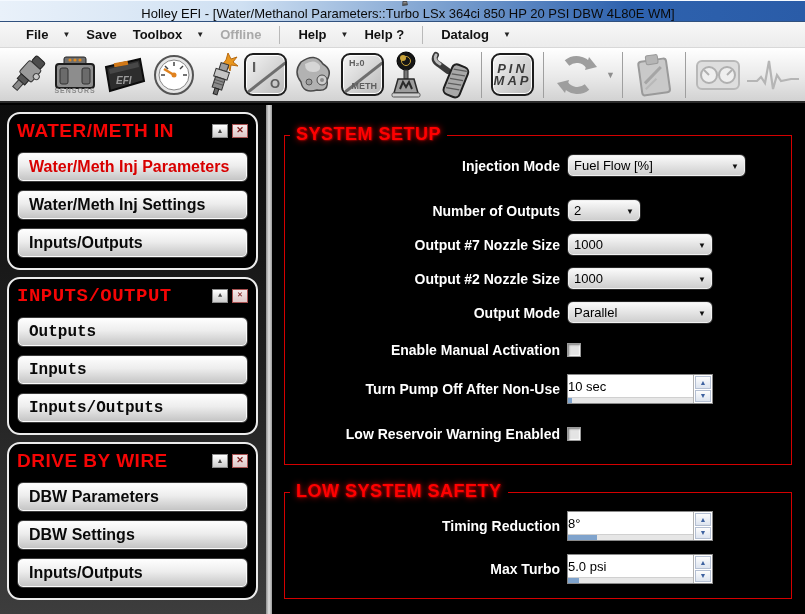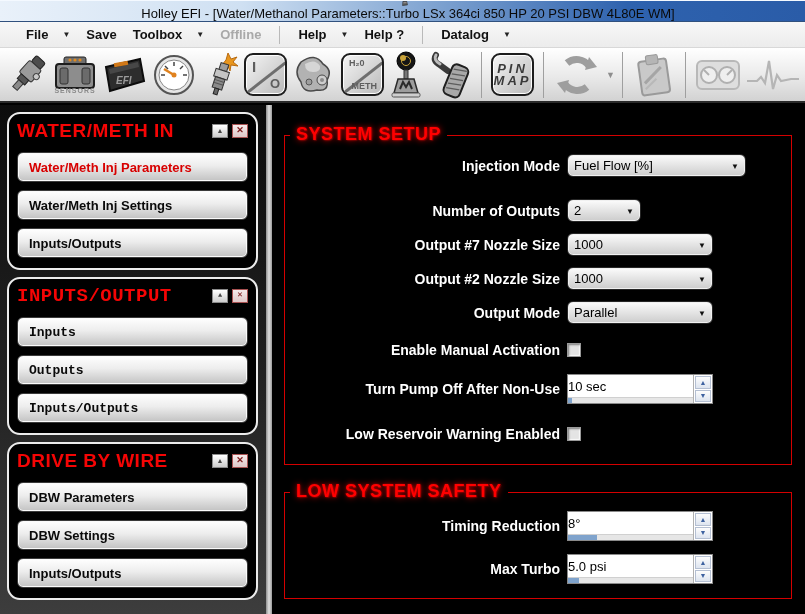--- a/index.html
+++ b/index.html
@@ -63,21 +63,21 @@
     white-space:nowrap; letter-spacing:0.5px; }
   .win-btn { width:16px; height:14px; margin-left:4px; display:flex; align-items:center;
     justify-content:center; font-size:7px; line-height:1; cursor:default; }
   .min-btn { background:linear-gradient(#ffffff,#cccccc); border:1px solid #8a8a8a; color:#444; }
   .close-btn { background:linear-gradient(#f5eaea,#dfc8c8); border:1px solid #a85252;
     color:#7a1515; font-weight:bold; font-size:9px; }
   .panel-btn { height:30px; border-radius:6px; border:1px solid #3a3a3a;
     background:linear-gradient(#ffffff 0%,#ededed 45%,#c2c2c2 100%);
     box-shadow:inset 0 0 0 1px #fafafa, 0 1px 0 #000;
     display:flex; align-items:center; padding:0 11px; margin-top:8px;
-    font-size:13px; font-weight:bold; color:#0a0a0a; cursor:default; white-space:nowrap; }
+    font-size:16px; font-weight:bold; color:#0a0a0a; cursor:default; white-space:nowrap; }
   .panel-btn.active { color:#d80000; }
 
   
   .section { position:absolute; left:12px; width:508px; border:1px solid #d40000; }
   .section-title { position:absolute; top:-12px; left:5px; background:#000;
     padding:0 6px; color:#ff0000; font-size:18px; font-weight:bold; white-space:nowrap;
     letter-spacing:0.5px;
     text-shadow:0 0 6px rgba(255,0,0,.9), 0 0 2px #7a0000, 1px 1px 1px #3d0000; }
   #section-setup { top:30px; height:330px; }
   #section-safety { top:387px; height:107px; }
@@ -347,24 +347,24 @@
         </div>
       </div>
 
       <div class="panel" style="top:172px;font-family:Liberation Mono, monospace;">
         <div class="panel-header">
           <span class="panel-title">INPUTS/OUTPUT</span>
           <div class="win-btn min-btn">▲</div>
           <div class="win-btn close-btn">✕</div>
         </div>
         <div class="panel-btn">
+          <span>Outputs</span>
+        </div>
+        <div class="panel-btn">
           <span>Inputs</span>
-        </div>
-        <div class="panel-btn">
-          <span>Outputs</span>
         </div>
         <div class="panel-btn">
           <span>Inputs/Outputs</span>
         </div>
       </div>
 
       <div class="panel" style="top:337px;">
         <div class="panel-header">
           <span class="panel-title">DRIVE BY WIRE</span>
           <div class="win-btn min-btn">▲</div>

